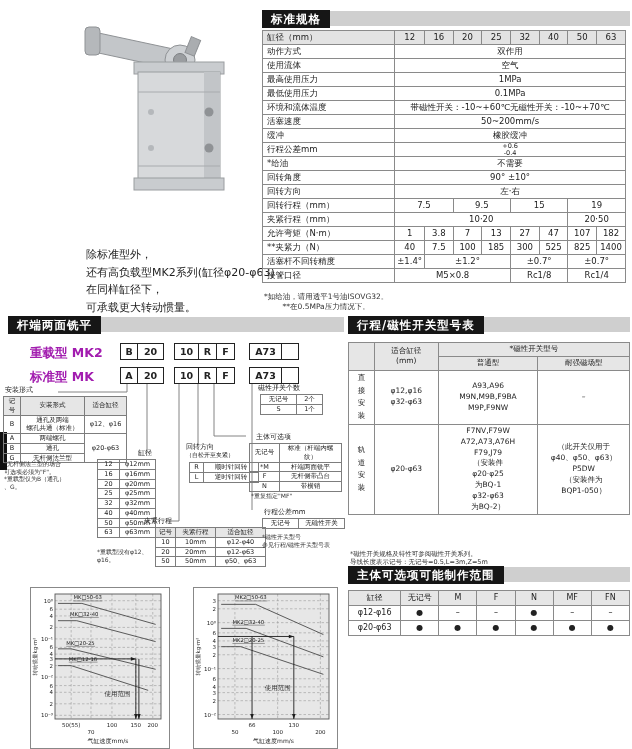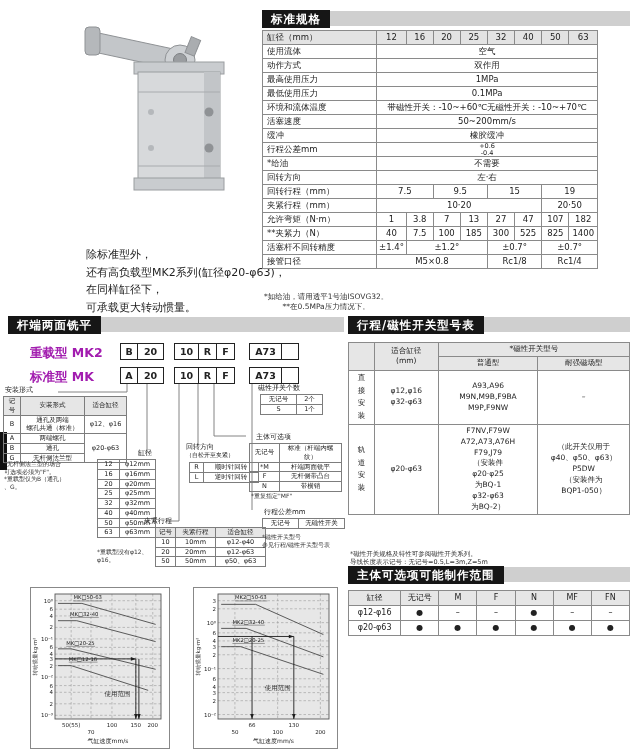--- a/index.html
+++ b/index.html
@@ -75,46 +75,46 @@
       <div>在同样缸径下，</div>
       <div>可承载更大转动惯量。</div>
     </div>
 
   <div class="edge-mark" style="left:0;top:432px;width:7px;height:38px"></div>
 
   <div class="sec-title" style="left:262px;top:10px;width:368px">
     <span class="sec-black">标准规格</span>
     <span class="sec-tail"></span>
   </div>
-  <table class="t spec" style="left:262px;top:30px;width:336px">
+  <table class="t spec" style="left:262px;top:30px;width:364px">
     <colgroup>
         <col style="width:136px">
         <col span="8" style="width:29px">
       </colgroup>
     <tbody>
         <tr>
           <td>缸径（mm）</td>
           <td>12</td>
           <td>16</td>
           <td>20</td>
           <td>25</td>
           <td>32</td>
           <td>40</td>
           <td>50</td>
           <td>63</td>
         </tr>
         <tr>
+          <td>动作方式</td>
+          <td colspan="8">双作用</td>
+        </tr>
+        <tr>
           <td>使用流体</td>
           <td colspan="8">空气</td>
         </tr>
         <tr>
-          <td>动作方式</td>
-          <td colspan="8">双作用</td>
-        </tr>
-        <tr>
           <td>最高使用压力</td>
           <td colspan="8">1MPa</td>
         </tr>
         <tr>
           <td>最低使用压力</td>
           <td colspan="8">0.1MPa</td>
         </tr>
         <tr>
           <td>环境和流体温度</td>
           <td colspan="8">带磁性开关：-10~+60℃无磁性开关：-10~+70℃</td>
@@ -127,20 +127,24 @@
           <td>缓冲</td>
           <td colspan="8">橡胶缓冲</td>
         </tr>
         <tr>
           <td>行程公差mm</td>
           <td colspan="8"><div class="frac-top">+0.6</div><div class="frac-bot">-0.4</div></td>
         </tr>
         <tr>
           <td>*给油</td>
           <td colspan="8">不需要</td>
+        </tr>
+        <tr>
+          <td>回转角度</td>
+          <td colspan="8">90° ±10°</td>
         </tr>
         <tr>
           <td>回转方向</td>
           <td colspan="8">左·右</td>
         </tr>
         <tr>
           <td>回转行程（mm）</td>
           <td colspan="2">7.5</td>
           <td colspan="2">9.5</td>
           <td colspan="2">15</td>

